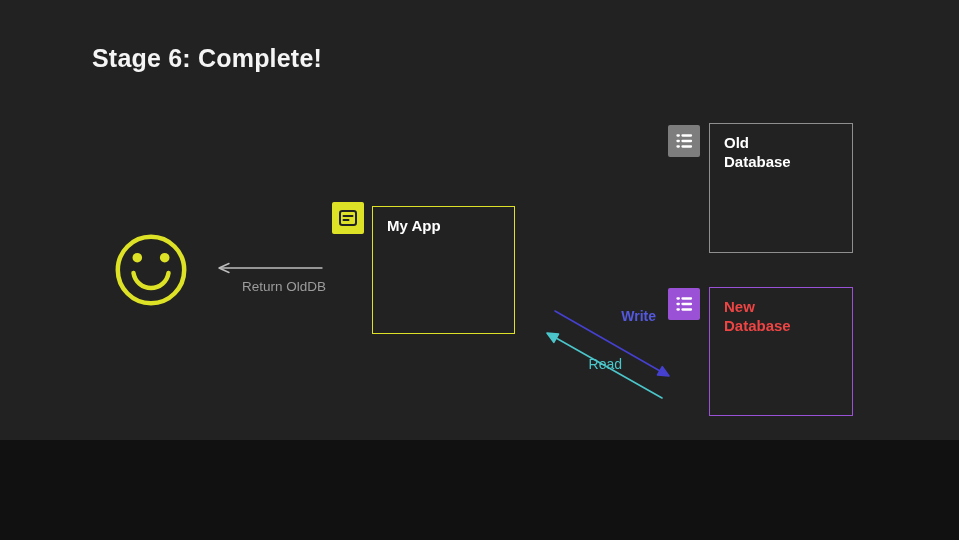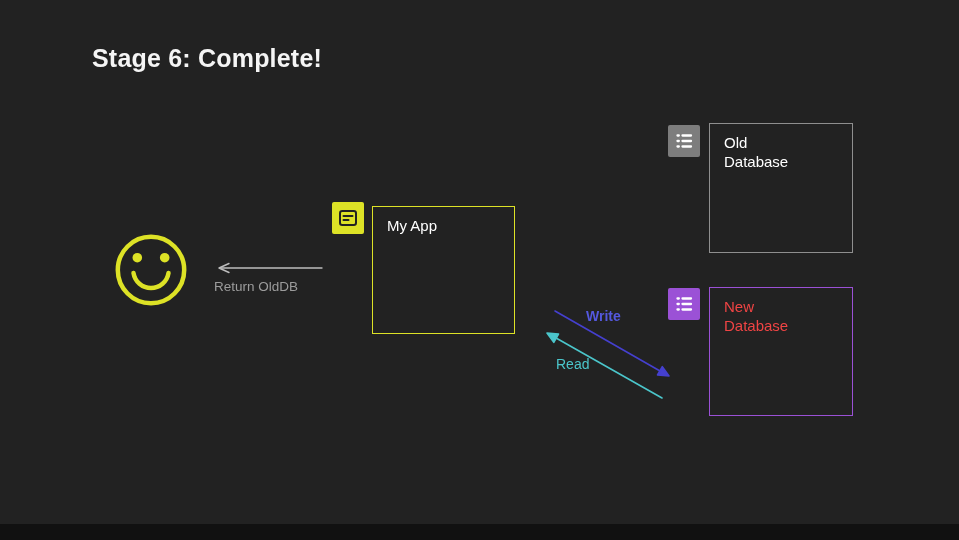--- a/index.html
+++ b/index.html
@@ -1,45 +1,45 @@
 <!DOCTYPE html>
 <html><head>
 <meta charset="utf-8">
 <style>
   html,body{margin:0;padding:0;background:#111;}
   #stage{
     position:relative;
-    width:959px;height:524px;
+    width:959px;height:440px;
     overflow:hidden;
     font-family:"Liberation Sans", sans-serif;
     background:#222222;
   }
   .abs{position:absolute;}
   #page-title{
     left:92px;top:44px;
     font-size:25px;font-weight:700;letter-spacing:.2px;
     color:#f5f5f5;
   }
   .node-box{
     box-sizing:border-box;
     background:transparent;
     border:1.4px solid #888;
   }
   .node-label{
     padding:10px 14px;
-    font-size:15px;font-weight:400;line-height:1.25;
+    font-size:15px;font-weight:700;line-height:1.25;
     color:#ffffff;
     white-space:pre-line;
   }
   .shape-icon{
     width:32px;height:32px;border-radius:2px;
     display:flex;align-items:center;justify-content:center;
   }
   .arrow-label{
-    text-align:left;
+    text-align:right;
     font-size:14px;line-height:1.2;
   }
   #return-label{font-size:13.5px;}
   #arrow-layer{left:0;top:0;pointer-events:none;}
   #arrow-layer g{pointer-events:stroke;}
 </style>
 </head>
 <body>
 
 <div id="stage" style="background: rgb(34, 34, 34);">

